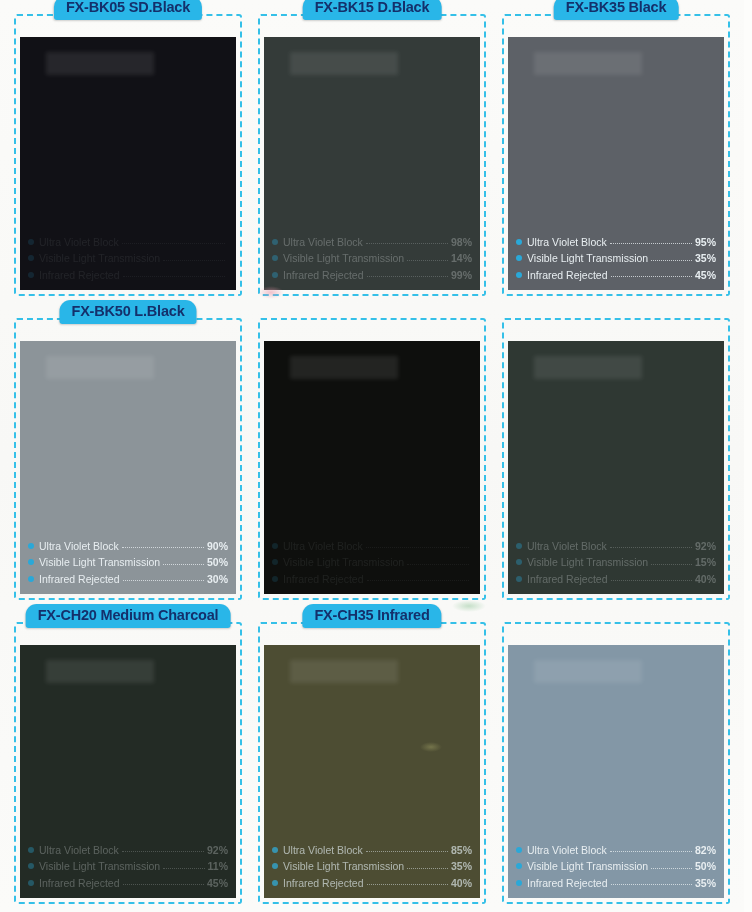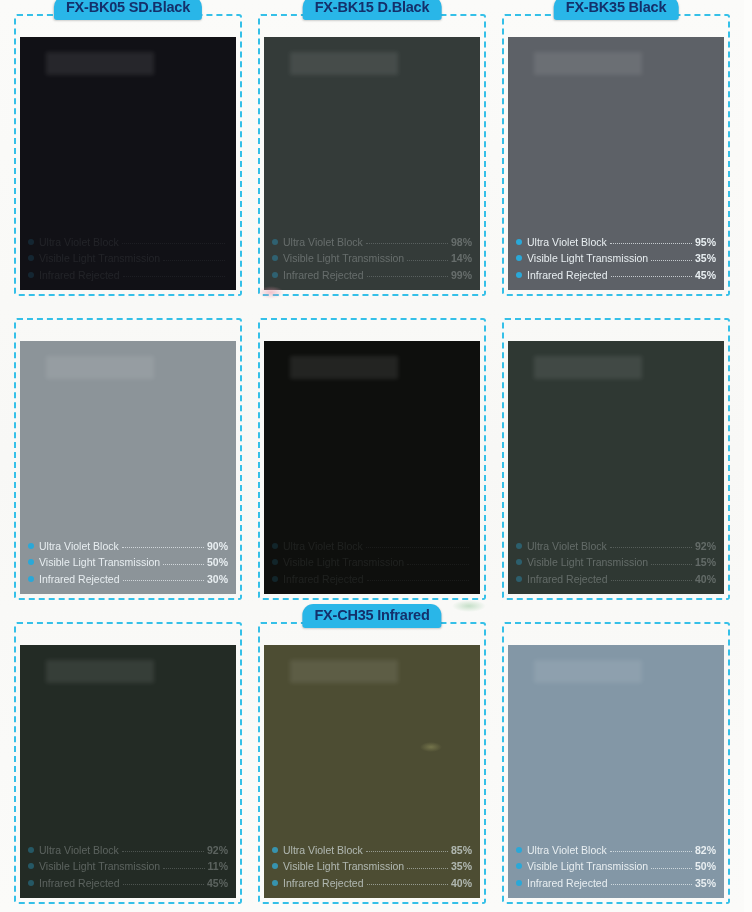--- a/index.html
+++ b/index.html
@@ -229,20 +229,21 @@
             <span class="spec-label">Infrared Rejected</span>
             <span class="spec-lead"></span>
             <span class="spec-val">45%</span>
           </div>
         </div>
       </div>
     </div>
   </div>
 
   <div class="card">
+    <div class="card-title">FX-BK50 L.Black</div>
     <div class="card-frame">
       <div class="swatch txt-clear" style="background: rgb(140, 148, 153);">
         <div class="specs">
           <div class="spec-row">
             <span class="spec-dot"></span>
             <span class="spec-label">Ultra Violet Block</span>
             <span class="spec-lead"></span>
             <span class="spec-val">90%</span>
           </div>
           <div class="spec-row">
@@ -310,20 +311,21 @@
             <span class="spec-label">Infrared Rejected</span>
             <span class="spec-lead"></span>
             <span class="spec-val">40%</span>
           </div>
         </div>
       </div>
     </div>
   </div>
 
   <div class="card">
+    <div class="card-title">FX-CH20 Medium Charcoal</div>
     <div class="card-frame">
       <div class="swatch txt-faint" style="background: rgb(35, 43, 37);">
         <div class="specs">
           <div class="spec-row">
             <span class="spec-dot"></span>
             <span class="spec-label">Ultra Violet Block</span>
             <span class="spec-lead"></span>
             <span class="spec-val">92%</span>
           </div>
           <div class="spec-row">

